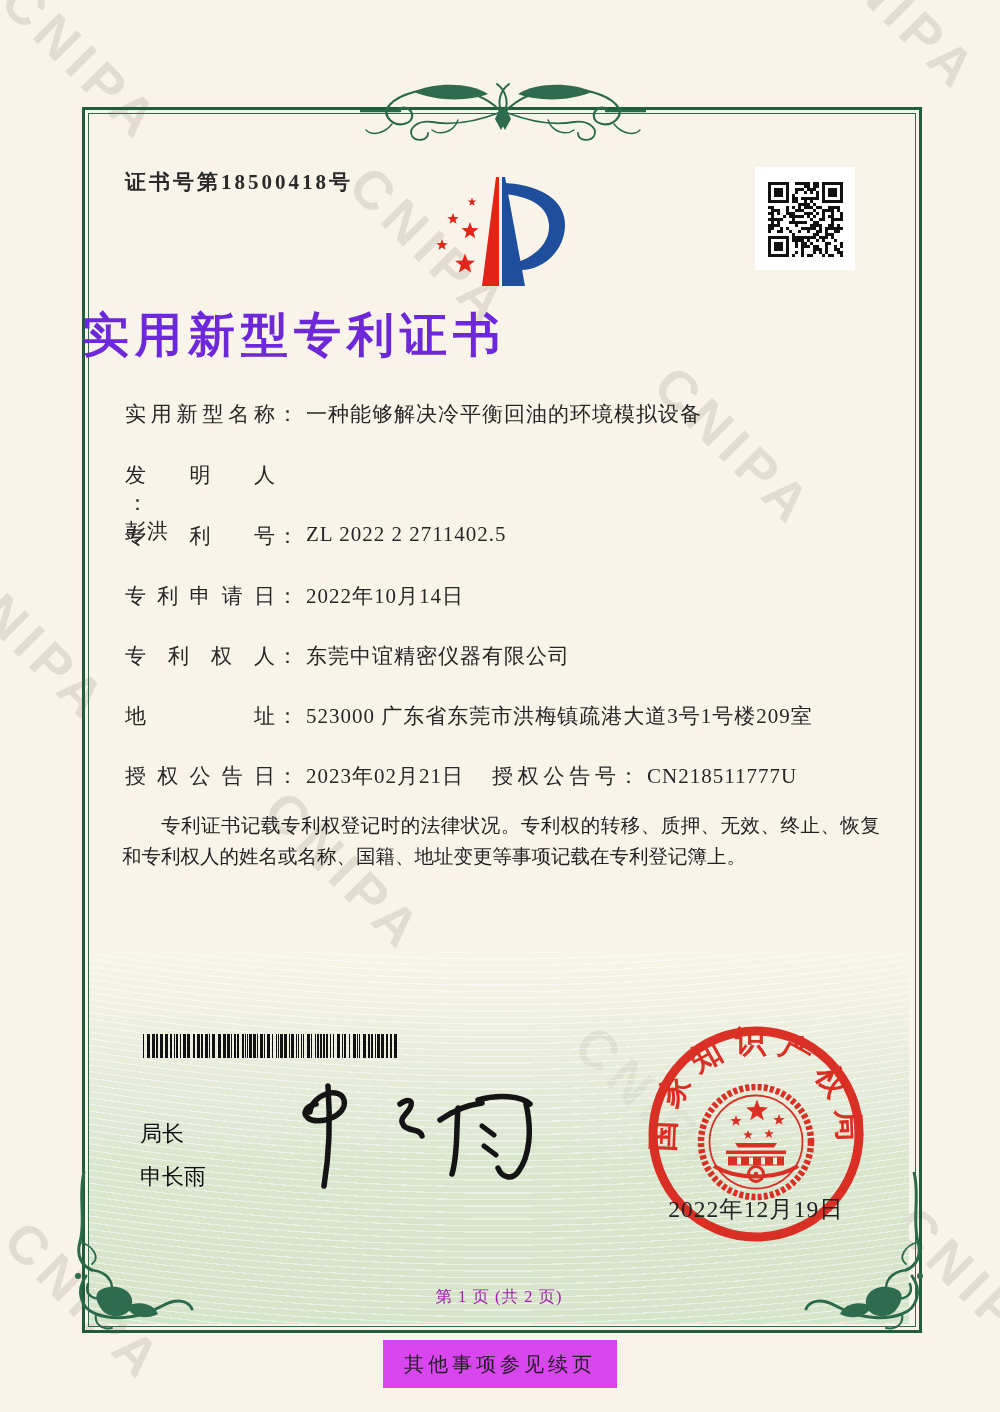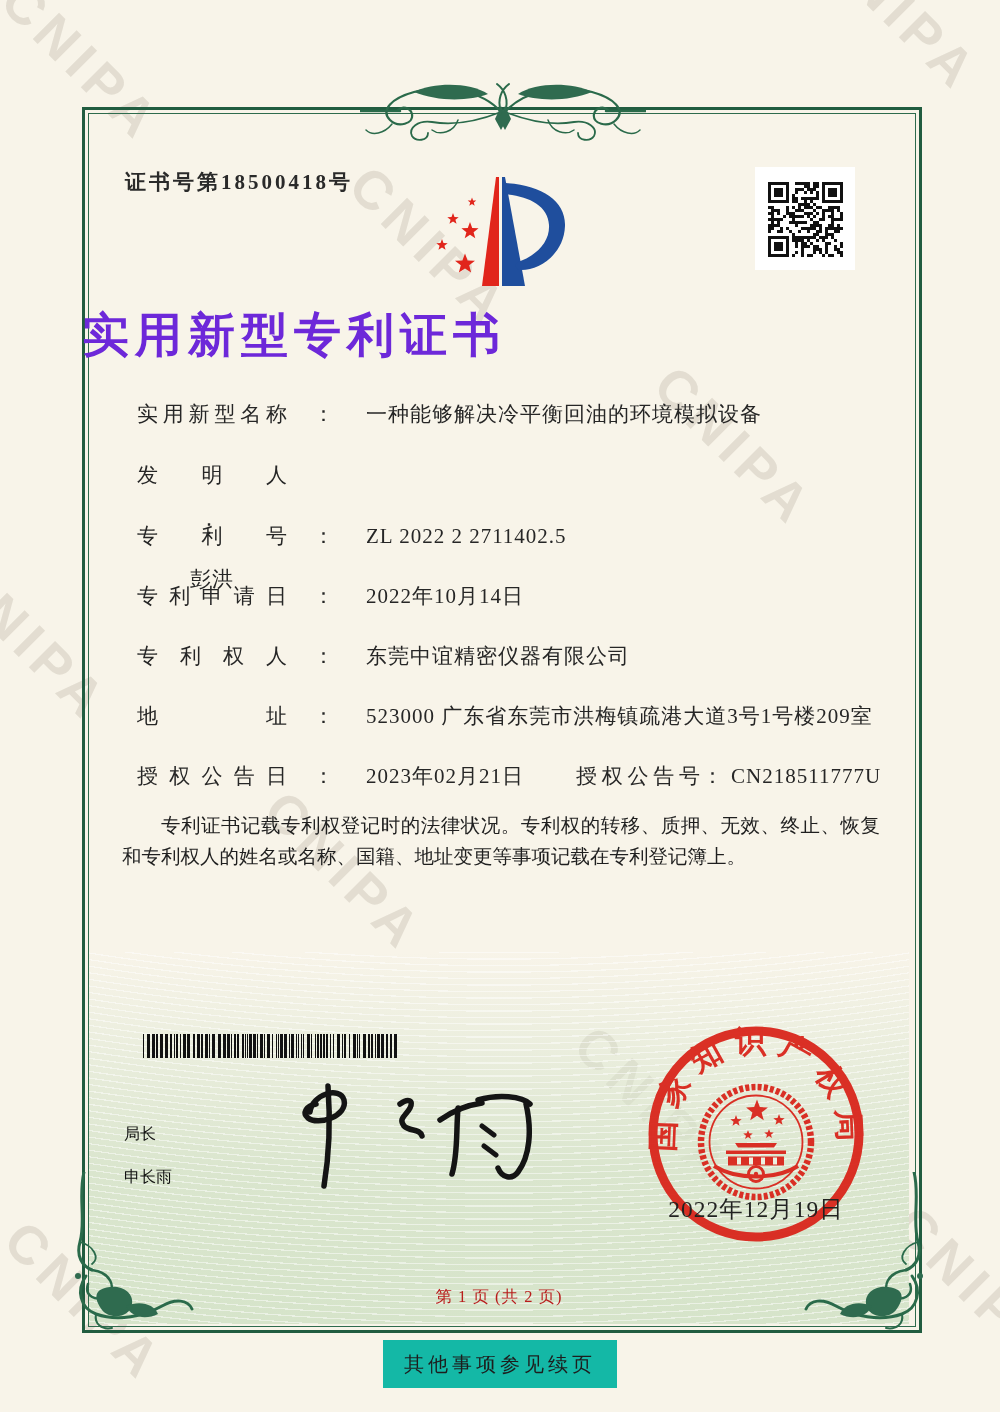--- a/index.html
+++ b/index.html
@@ -57,55 +57,55 @@
     position:absolute; left:755px; top:167px; width:100px; height:103px;
     background:#ffffff; z-index:5;
   }
   .qr{position:absolute; left:13px; top:15px;}
   .title{
     position:absolute; left:82px; top:304px; width:938px; z-index:5;
     text-align:left; font-size:47px; font-weight:700; letter-spacing:6px; color:#6d28d9;
   }
   
   .fields{position:absolute; left:125px; top:400px; width:766px; z-index:5; font-size:21px;}
-  .frow{position:absolute; left:12px; white-space:nowrap; display:flex; align-items:center;gap:24px;}
+  .frow{position:absolute; left:0; white-space:nowrap; display:flex; align-items:flex-start;}
   .r0{top:0;} .r1{top:61px;flex-direction:column;} .r2{top:122px;} .r3{top:182px;} .r4{top:242px;} .r5{top:302px;} .r6{top:362px;}
   .flabel{
     display:inline-block; width:150px;
     text-align:justify; text-align-last:justify; letter-spacing:0;
   }
   .flabel2{display:inline-block; width:124px; text-align:justify; text-align-last:justify;}
   .fcolon{display:inline-block; margin:0 8px 0 2px;}
   .fvalue{letter-spacing:1px;}
   .pair2{margin-left:28px; display:flex; align-items:baseline;}
   
   .body-text{
     position:absolute; left:122px; top:810px; width:758px; z-index:5;
     font-size:19.5px; line-height:31px; color:#1f1f1f; text-align:justify;
   }
   .body-text p{margin:0 0 14px 0; text-indent:2em;}
   
   .barcode-wrap{position:absolute; left:143px; top:1034px; z-index:5;}
   .sig-labels{
-    position:absolute; left:124px; top:1112px; z-index:5;
+    position:absolute; left:140px; top:1112px; z-index:5;
     font-family:"Liberation Sans","DejaVu Sans",sans-serif;
-    font-size:16px; line-height:43px; color:#101010;
+    font-size:22px; line-height:43px; color:#101010;
   }
   .signature{position:absolute; left:282px; top:1078px; z-index:6;}
   .seal{position:absolute; left:640px; top:1018px; z-index:7; opacity:.93;}
   .seal text{font-family:"Liberation Serif","DejaVu Serif",serif;}
   .ring-text{font-size:31px; font-weight:bold; letter-spacing:11px; fill:#d92218;}
   .seal-date{font-size:23.5px; fill:#141414; letter-spacing:1px;}
   .page-ind{
     position:absolute; left:82px; top:1286px; width:834px; z-index:5;
-    text-align:center; font-size:16.5px; color:#b91c1c; letter-spacing:1px;
+    text-align:center; font-size:16.5px; color:#a21caf; letter-spacing:1px;
   }
   .cont-note{
     position:absolute; left:383px; top:1340px; width:234px; height:48px; z-index:5;
-    background:#14b8a6; text-align:center; line-height:48px;
+    background:#d946ef; text-align:center; line-height:48px;
     font-size:20px; letter-spacing:4px; color:#1d1d1d;
   }
   .green-stroke{stroke:#2a6a4a; fill:none; stroke-linecap:round;}
   .green-fill{fill:#2f6b4f; stroke:none;}
 </style>
 </head>
 <body>
 
 <div class="page">
 

